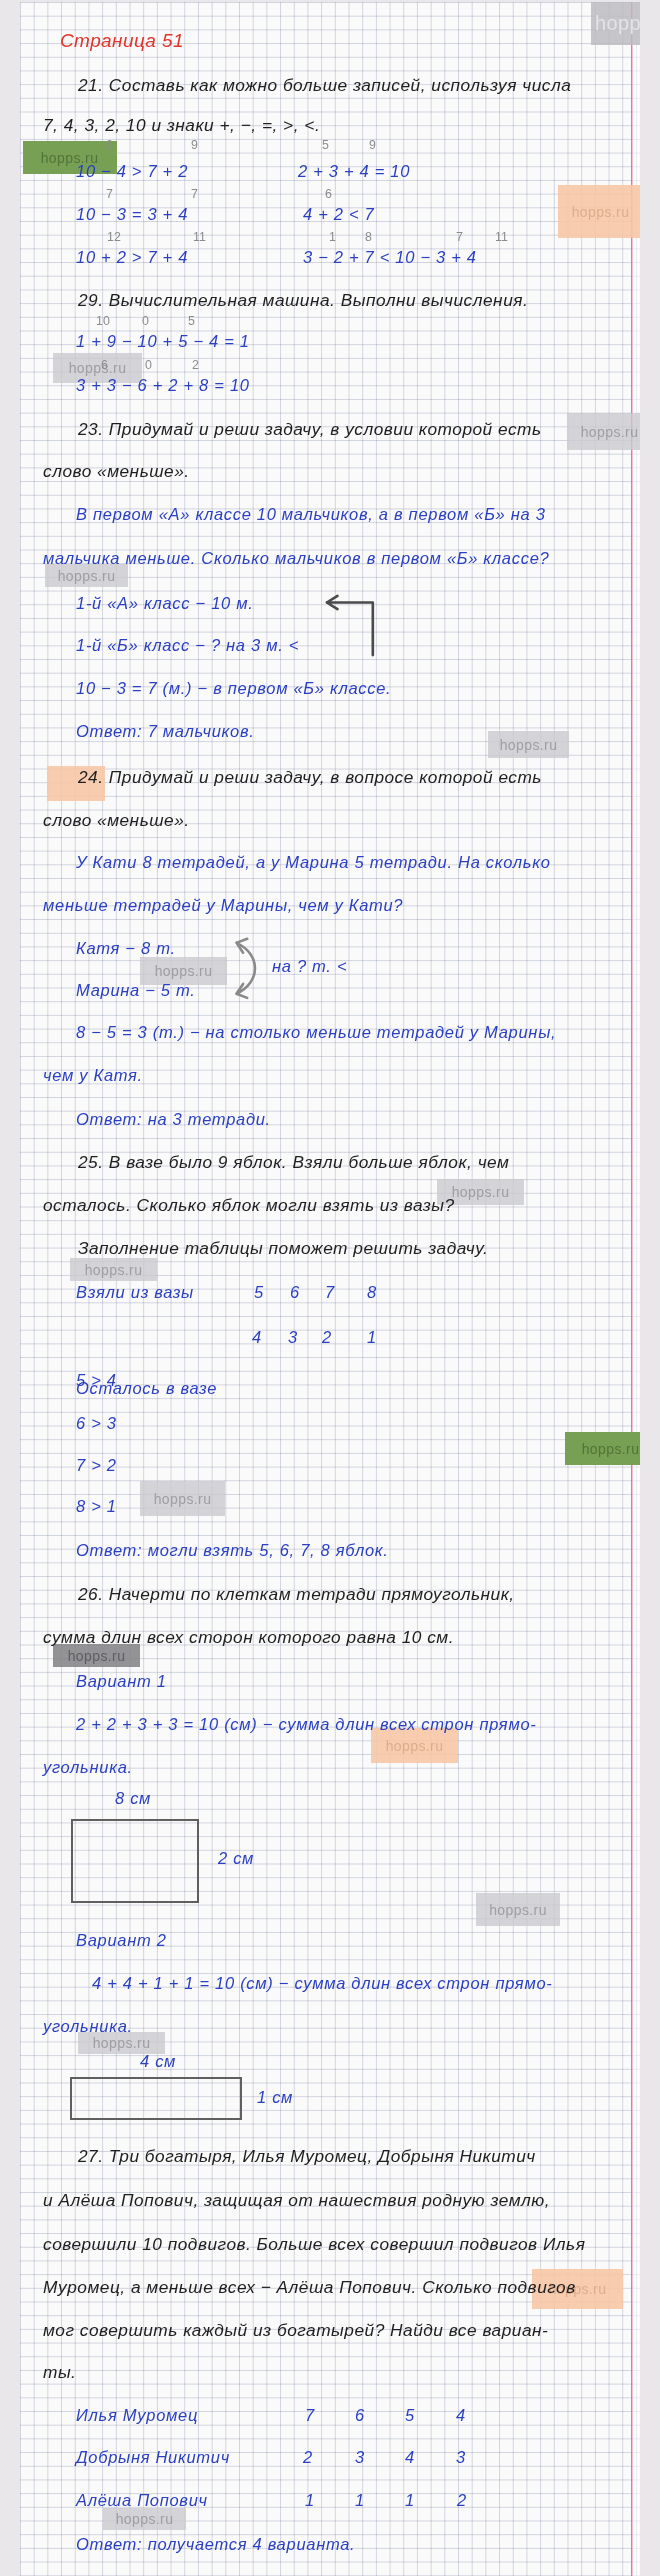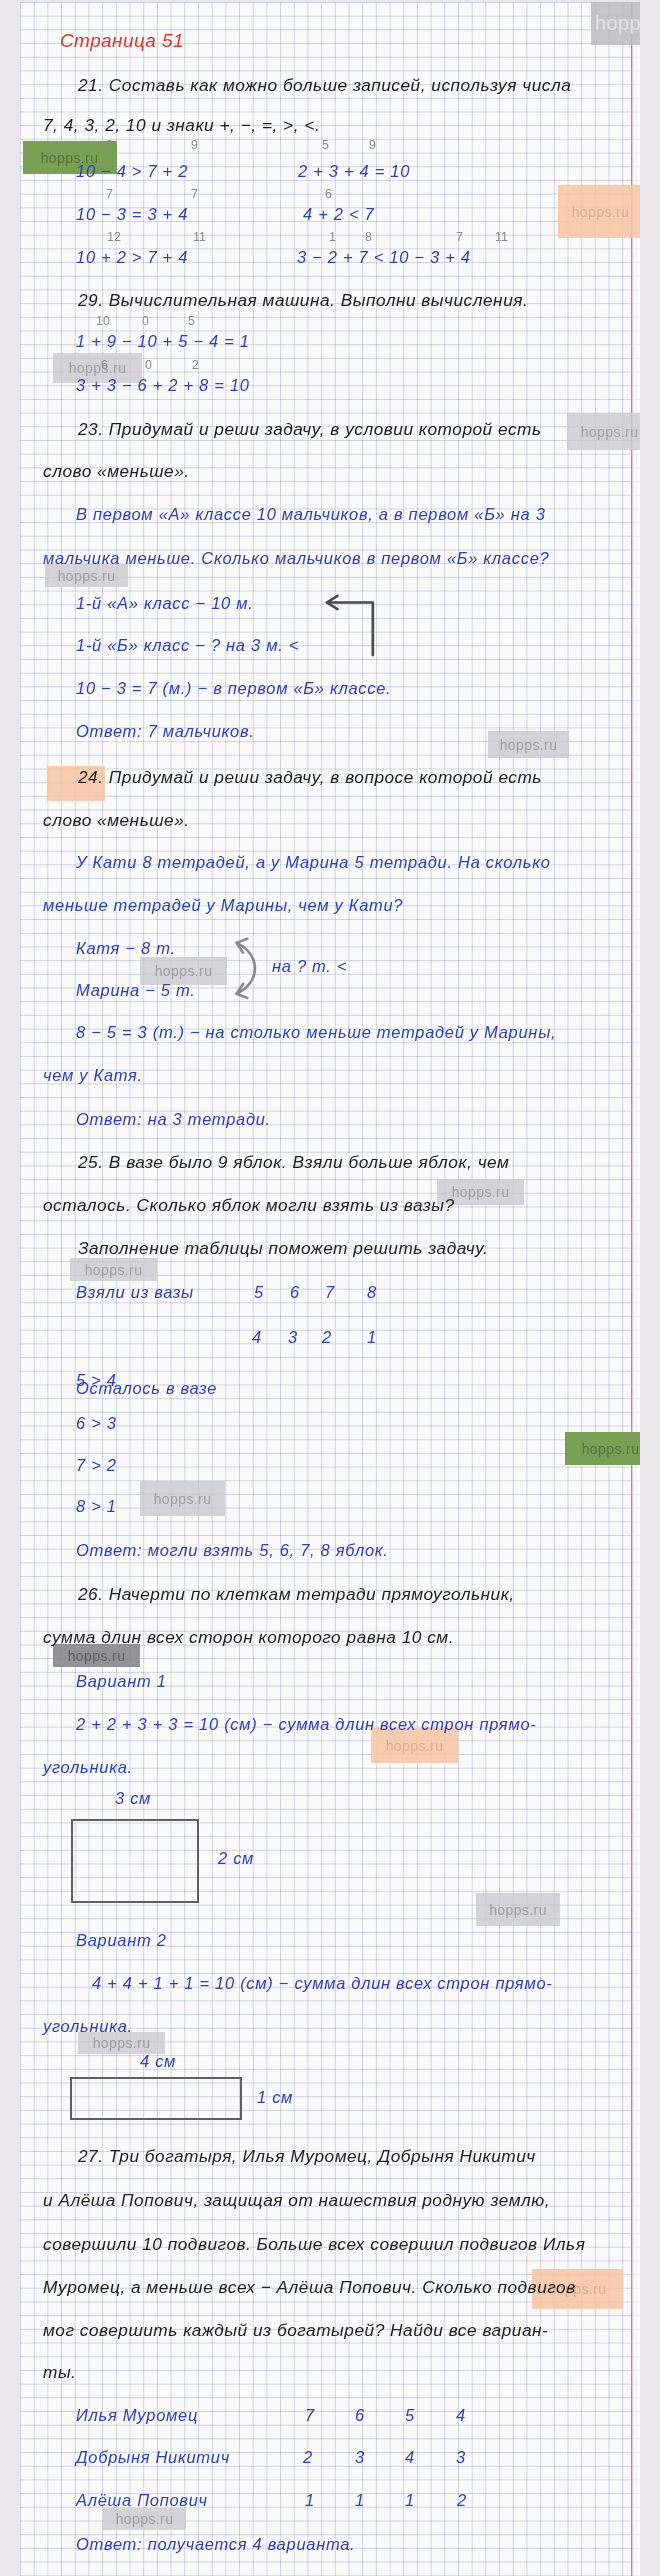--- a/index.html
+++ b/index.html
@@ -77,21 +77,21 @@
       <div class="txt c-pencil" style="left: 305px; top: 185px;">6</div>
       <div class="txt c-blue" style="left: 56px; top: 203px;">10 − 3 = 3 + 4</div>
       <div class="txt c-blue" style="left: 283px; top: 203px;">4 + 2 &lt; 7</div>
       <div class="txt c-pencil" style="left: 87px; top: 228px;">12</div>
       <div class="txt c-pencil" style="left: 173px; top: 228px;">11</div>
       <div class="txt c-pencil" style="left: 309px; top: 228px;">1</div>
       <div class="txt c-pencil" style="left: 345px; top: 228px;">8</div>
       <div class="txt c-pencil" style="left: 436px; top: 228px;">7</div>
       <div class="txt c-pencil" style="left: 475px; top: 228px;">11</div>
       <div class="txt c-blue" style="left: 56px; top: 246px;">10 + 2 &gt; 7 + 4</div>
-      <div class="txt c-blue" style="left: 277px; top: 246px;">3 − 2 + 7 &lt; 10 − 3 + 4</div>
+      <div class="txt c-blue" style="left: 283px; top: 246px;">3 − 2 + 7 &lt; 10 − 3 + 4</div>
       <div class="txt c-black" style="left: 58px; top: 289px;">29. Вычислительная машина. Выполни вычисления.</div>
       <div class="txt c-pencil" style="left: 76px; top: 312px;">10</div>
       <div class="txt c-pencil" style="left: 122px; top: 312px;">0</div>
       <div class="txt c-pencil" style="left: 168px; top: 312px;">5</div>
       <div class="txt c-blue" style="left: 56px; top: 330px;">1 + 9 − 10 + 5 − 4 = 1</div>
       <div class="txt c-pencil" style="left: 81px; top: 356px;">6</div>
       <div class="txt c-pencil" style="left: 125px; top: 356px;">0</div>
       <div class="txt c-pencil" style="left: 172px; top: 356px;">2</div>
       <div class="txt c-blue" style="left: 56px; top: 374px;">3 + 3 − 6 + 2 + 8 = 10</div>
       <div class="txt c-black" style="left: 58px; top: 418px;">23. Придумай и реши задачу, в условии которой есть</div>
@@ -128,21 +128,21 @@
       <div class="txt c-blue" style="left: 56px; top: 1369px;">5 &gt; 4</div>
       <div class="txt c-blue" style="left: 56px; top: 1412px;">6 &gt; 3</div>
       <div class="txt c-blue" style="left: 56px; top: 1454px;">7 &gt; 2</div>
       <div class="txt c-blue" style="left: 56px; top: 1495px;">8 &gt; 1</div>
       <div class="txt c-blue" style="left: 56px; top: 1539px;">Ответ: могли взять 5, 6, 7, 8 яблок.</div>
       <div class="txt c-black" style="left: 58px; top: 1583px;">26. Начерти по клеткам тетради прямоугольник,</div>
       <div class="txt c-black" style="left: 23px; top: 1626px;">сумма длин всех сторон которого равна 10 см.</div>
       <div class="txt c-blue" style="left: 56px; top: 1670px;">Вариант 1</div>
       <div class="txt c-blue" style="left: 56px; top: 1713px;">2 + 2 + 3 + 3 = 10 (см) − сумма длин всех строн прямо-</div>
       <div class="txt c-blue" style="left: 23px; top: 1756px;">угольника.</div>
-      <div class="txt c-blue" style="left: 95px; top: 1787px;">3 см</div>
+      <div class="txt c-blue" style="left: 95px; top: 1787px;">8 см</div>
       <div class="txt c-blue" style="left: 198px; top: 1847px;">2 см</div>
       <div class="txt c-blue" style="left: 56px; top: 1929px;">Вариант 2</div>
       <div class="txt c-blue" style="left: 72px; top: 1972px;">4 + 4 + 1 + 1 = 10 (см) − сумма длин всех строн прямо-</div>
       <div class="txt c-blue" style="left: 23px; top: 2015px;">угольника.</div>
       <div class="txt c-blue" style="left: 120px; top: 2050px;">4 см</div>
       <div class="txt c-blue" style="left: 237px; top: 2086px;">1 см</div>
       <div class="txt c-black" style="left: 58px; top: 2145px;">27. Три богатыря, Илья Муромец, Добрыня Никитич</div>
       <div class="txt c-black" style="left: 23px; top: 2189px;">и Алёша Попович, защищая от нашествия родную землю,</div>
       <div class="txt c-black" style="left: 23px; top: 2233px;">совершили 10 подвигов. Больше всех совершил подвигов Илья</div>
       <div class="txt c-black" style="left: 23px; top: 2276px;">Муромец, а меньше всех − Алёша Попович. Сколько подвигов</div>

